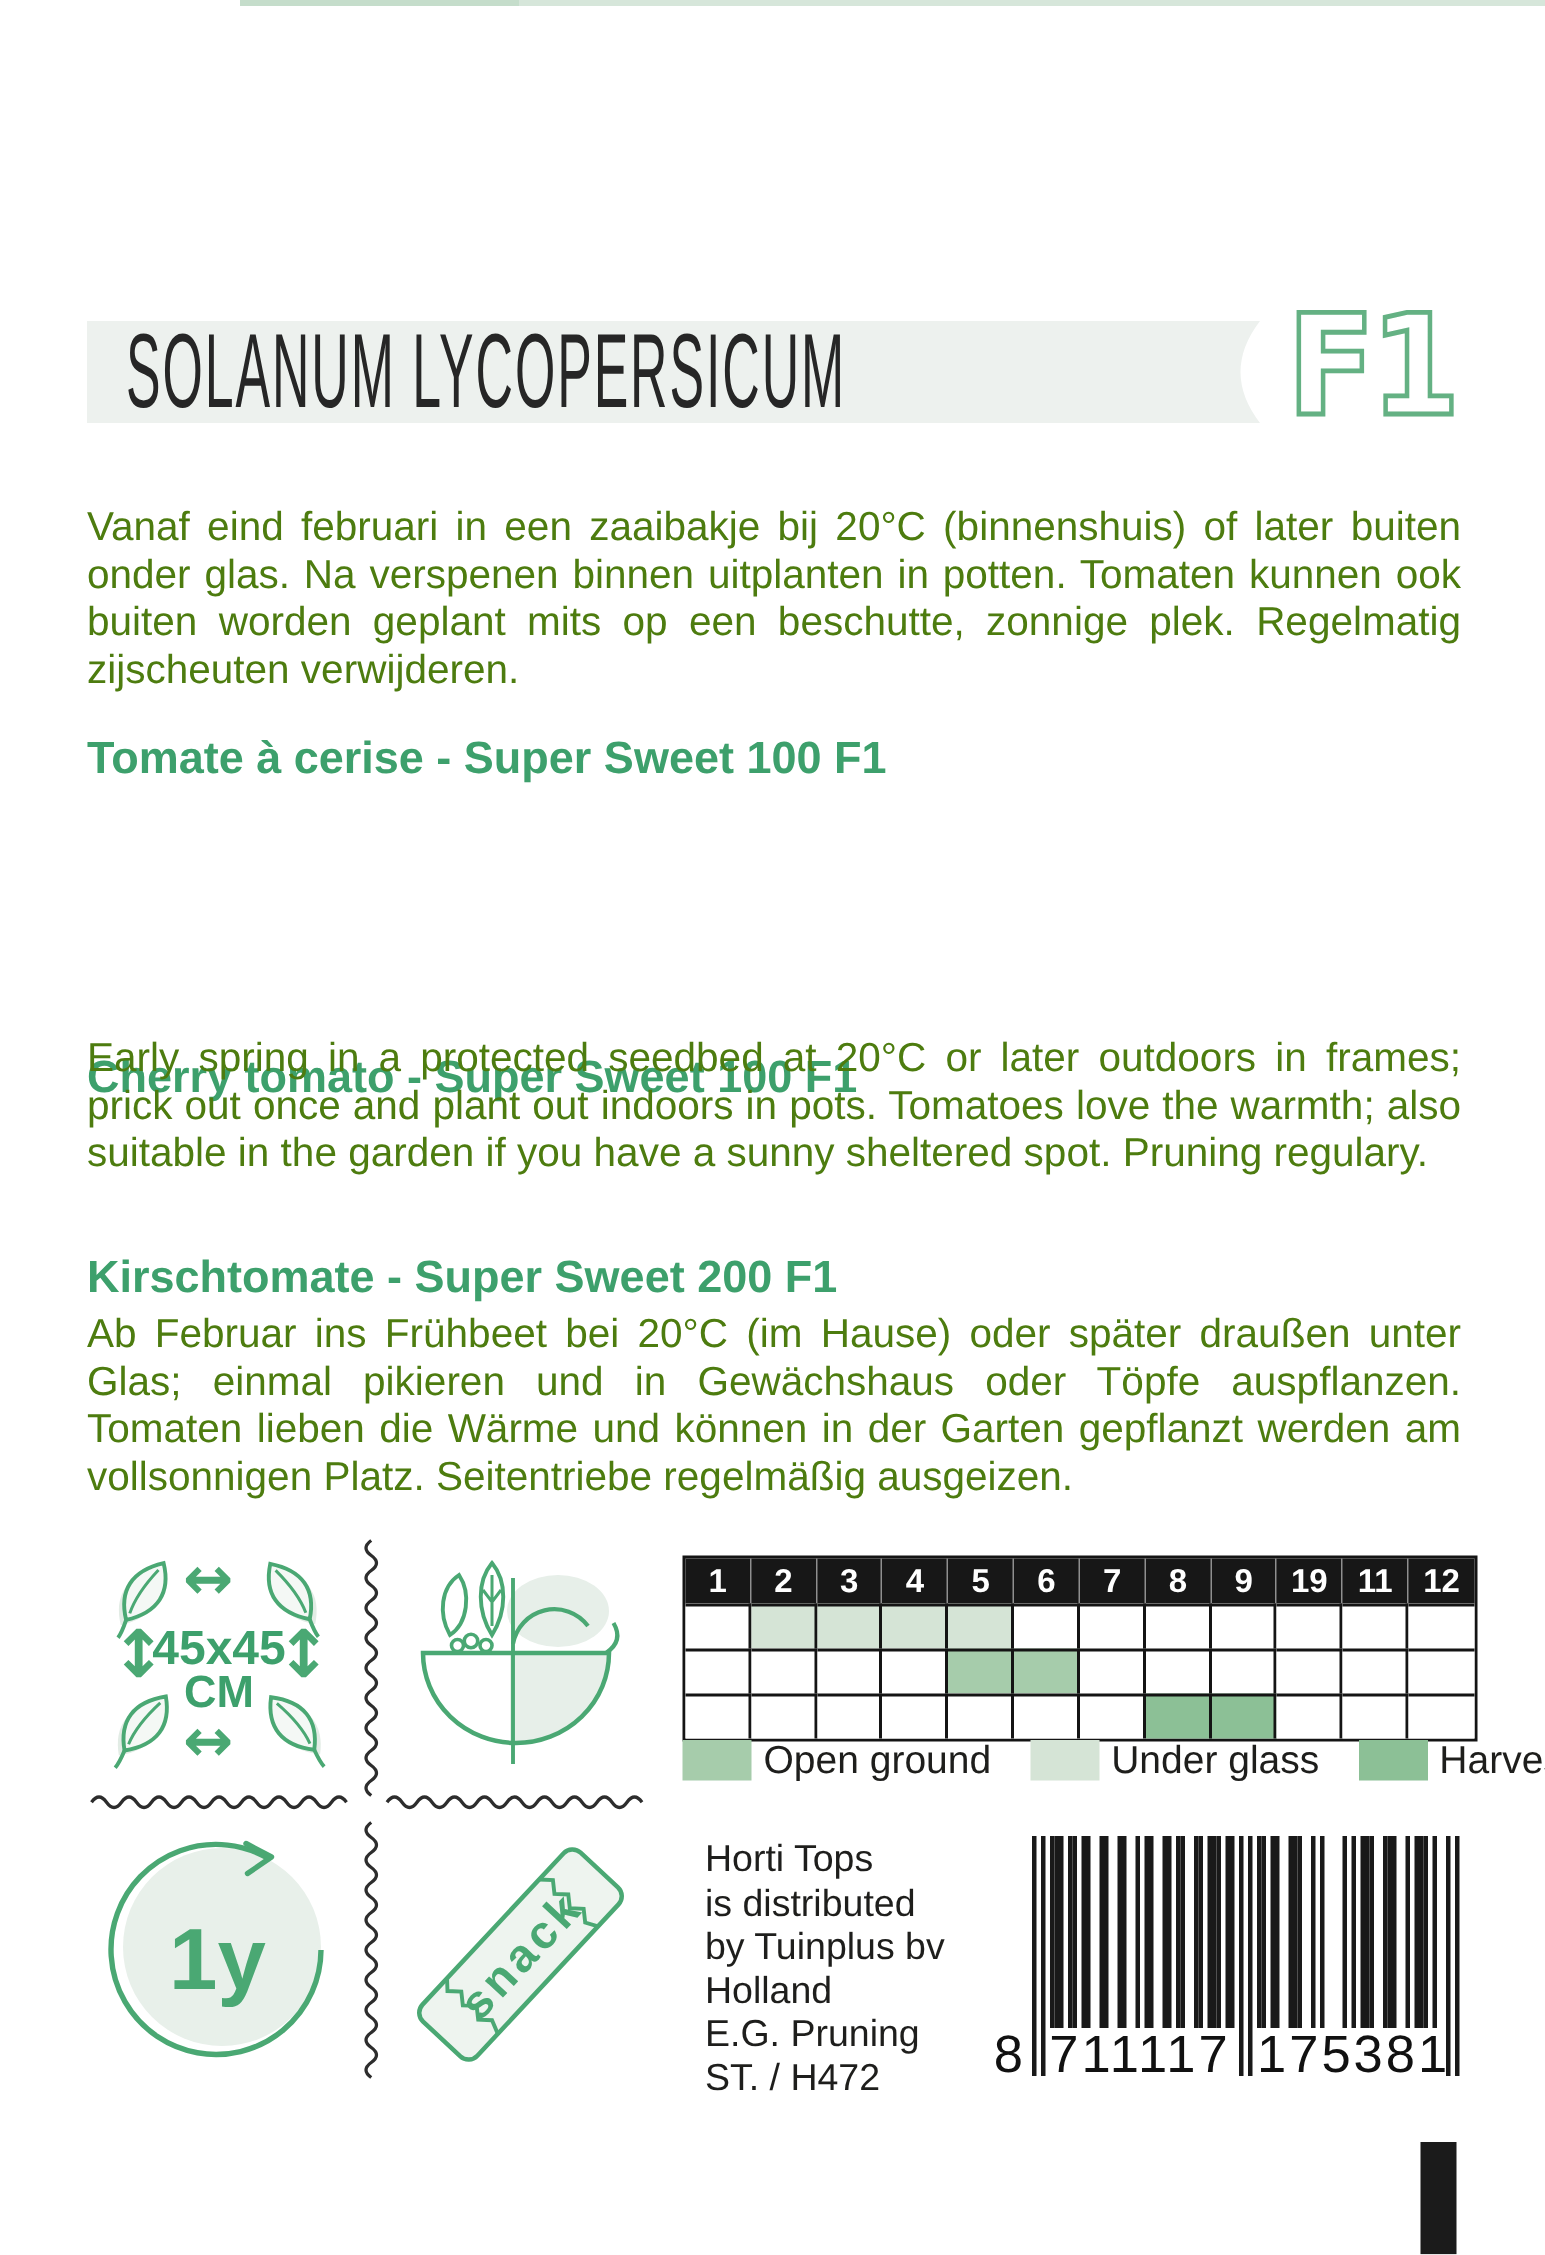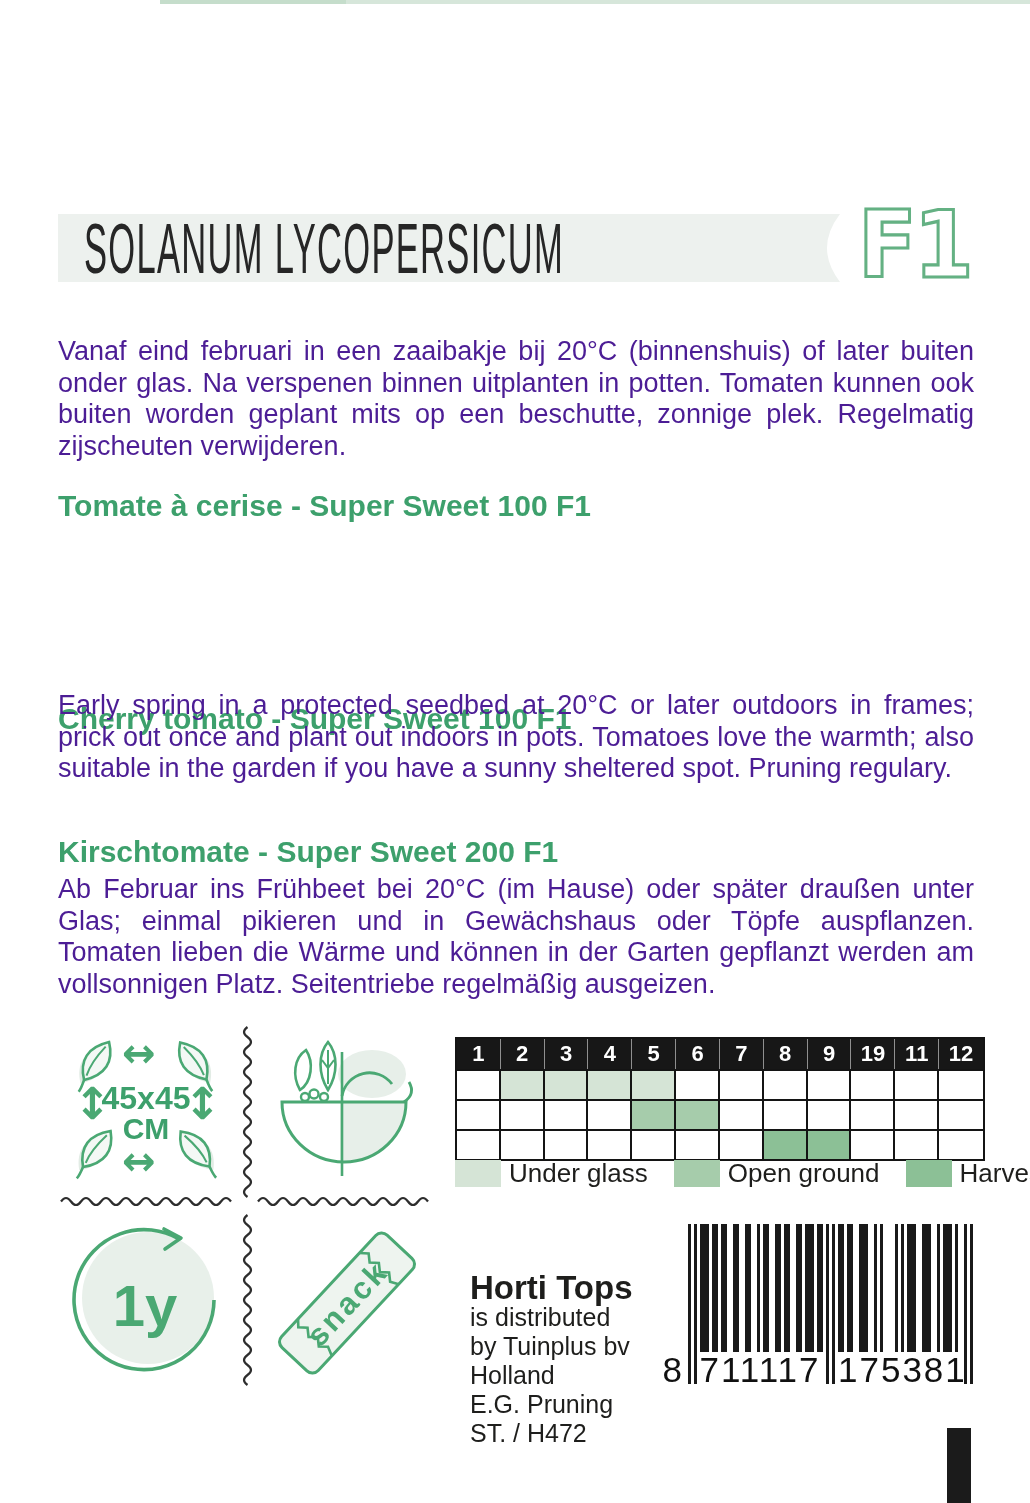--- a/index.html
+++ b/index.html
@@ -15,39 +15,39 @@
   #species span{display:inline-block;transform:scale(0.64,1.30);transform-origin:left center;
        font-size:54px;letter-spacing:2px;color:#262626;font-weight:400;white-space:nowrap;}
   .f1-badge{left:858px;top:198px;font-weight:700;font-size:86px;line-height:1;
        font-family:"DejaVu Sans",sans-serif;transform:scaleY(1.08);transform-origin:top left;
        color:#64b183;letter-spacing:-3px;}
   @supports (-webkit-text-stroke: 1px black){
     .f1-badge{color:#ffffff;-webkit-text-stroke:3px #64b183;}
   }
   
   .sec-title{left:58px;width:916px;font-size:30px;font-weight:700;color:#3da06c;}
-  .sec-body{left:58px;width:916px;font-size:27px;line-height:31.5px;text-align:justify;color:#4c1d95;}
+  .sec-body{left:58px;width:916px;font-size:27px;line-height:31.5px;text-align:justify;color:#4d7c0f;}
   .arrow{font-family:"DejaVu Sans",sans-serif;color:#4aa873;font-weight:700;}
   .dim-text{font-weight:700;color:#3da06c;text-align:center;}
   svg.deco{overflow:visible;}
   
   #calendar{left:455px;top:1037px;width:526px;border:2px solid #141414;}
   .cal-row{display:grid;grid-template-columns:repeat(12,1fr);}
   .cal-head-cell{background:#171717;color:#ffffff;font-weight:700;font-size:22px;height:30px;
        display:flex;align-items:center;justify-content:center;border-right:1px solid #8f8f8f;}
   .cal-head-cell:last-child{border-right:none;}
   .cal-cell{height:28px;border-right:2px solid #141414;border-top:2px solid #141414;background:#fff;}
   .cal-cell:last-child{border-right:none;}
   #calendar-legend{left:455px;top:1158px;width:530px;display:flex;align-items:center;}
   .legend-item{display:flex;align-items:center;}
   .legend-swatch{width:46px;height:27px;margin-right:8px;}
   .legend-label{font-size:26px;color:#1e1e1c;margin-right:26px;white-space:nowrap;}
   
   #distributor{left:470px;top:1224px;font-size:25px;line-height:29px;color:#1e1e1c;}
-  #distributor .brand{font-size:33px;font-weight:700;line-height:31px;margin-top:48px;}
+  #distributor .brand{font-size:25px;font-weight:400;line-height:31px;}
   #barcode{left:688px;top:1224px;width:285px;height:162px;}
   #bars{position:absolute;left:0;top:0;display:flex;}
   .bar{width:3px;flex:0 0 3px;}
   .bc-digit{position:absolute;top:126px;font-size:35px;color:#111;font-family:"Liberation Sans",sans-serif;}
   #bc-d0{left:-40px;width:34px;text-align:right;}
   #bc-d1{left:9px;width:126px;text-align:center;letter-spacing:2px;}
   #bc-d2{left:150px;width:126px;text-align:center;letter-spacing:2px;}
   
   #corner-mark{left:947px;top:1428px;width:24px;height:75px;background:#1b1b1b;}
 </style>
@@ -195,26 +195,26 @@
         <div class="cal-cell"></div>
         <div class="cal-cell" style="background: rgb(140, 192, 150);"></div>
         <div class="cal-cell" style="background: rgb(140, 192, 150);"></div>
         <div class="cal-cell"></div>
         <div class="cal-cell"></div>
         <div class="cal-cell"></div>
       </div>
   </div>
   <div class="abs" id="calendar-legend">
       <div class="legend-item">
+        <div class="legend-swatch" style="background: rgb(166, 204, 171);"></div>
+        <span class="legend-label">Open ground</span>
+      </div>
+      <div class="legend-item">
         <div class="legend-swatch" style="background: rgb(213, 228, 214);"></div>
         <span class="legend-label">Under glass</span>
-      </div>
-      <div class="legend-item">
-        <div class="legend-swatch" style="background: rgb(166, 204, 171);"></div>
-        <span class="legend-label">Open ground</span>
       </div>
       <div class="legend-item">
         <div class="legend-swatch" style="background: rgb(140, 192, 150);"></div>
         <span class="legend-label">Harvest</span>
       </div>
     </div>
 
   <svg class="abs deco" style="left:64px;top:1222px" width="160" height="160" viewBox="0 0 160 160">
     <circle cx="84" cy="76" r="66" fill="#e8f0ea"></circle>
     <path d="M150 78 A70 70 0 1 1 115 17" fill="none" stroke="#4aa873" stroke-width="3.6"></path>

